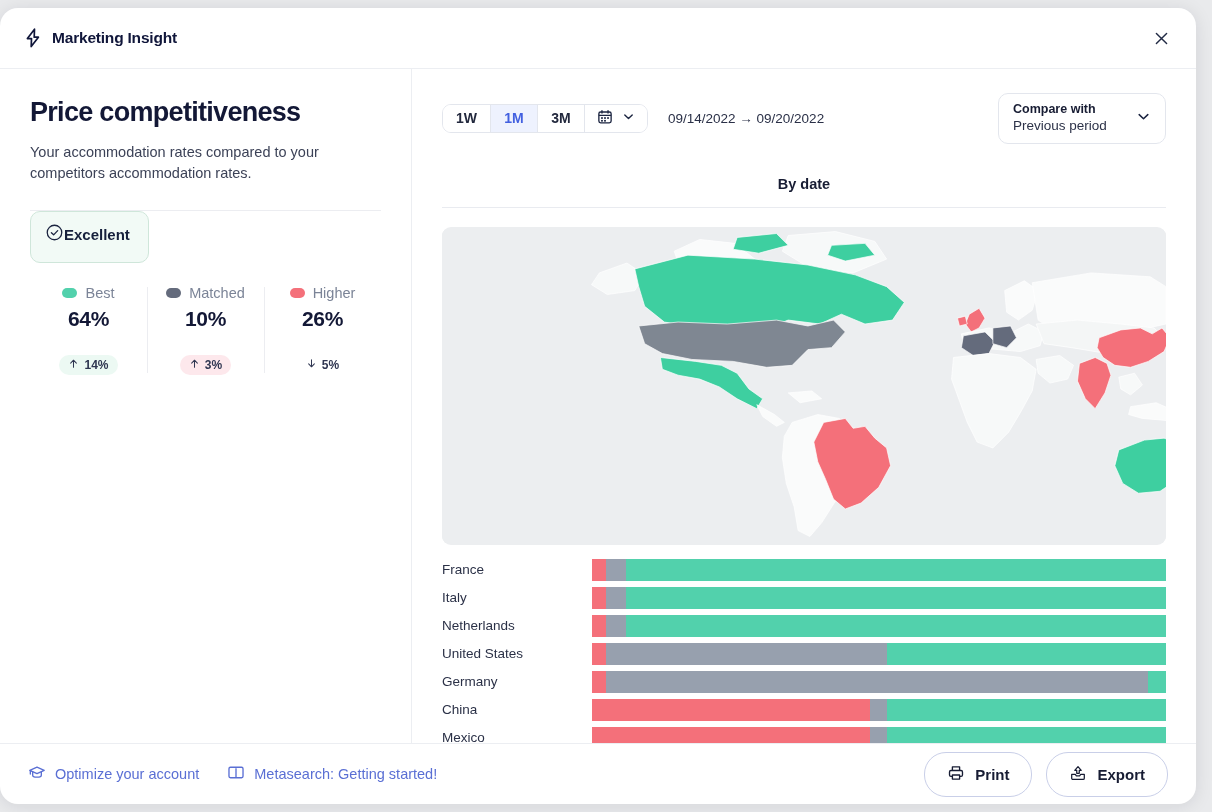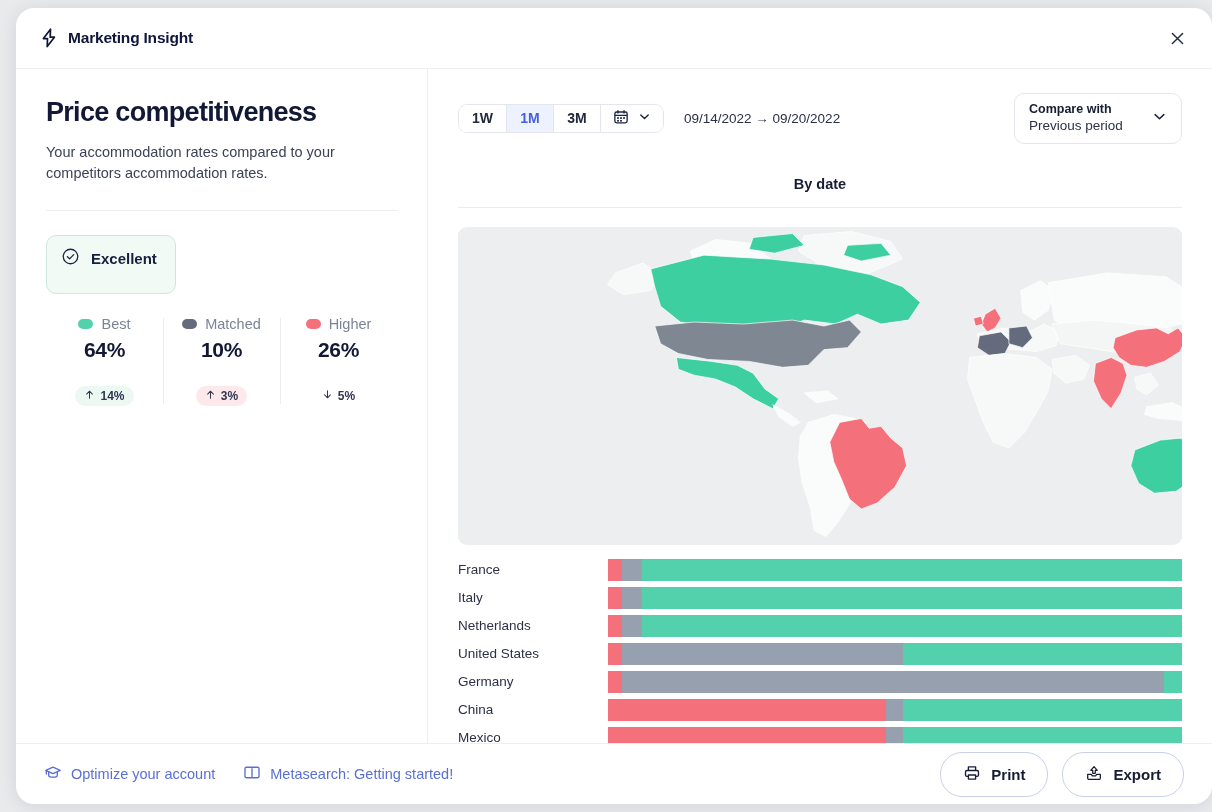--- a/index.html
+++ b/index.html
@@ -4,21 +4,21 @@
 <style>
   * { box-sizing: border-box; margin: 0; padding: 0; }
   html, body {
     width: 1212px; height: 812px;
     background: #e9eaec;
     font-family: "Liberation Sans", sans-serif;
     overflow: hidden;
   }
   .app-window {
     position: absolute;
-    left: 16px; top: 8px;
+    left: 0; top: 8px;
     width: 1196px; height: 796px;
     background: #ffffff;
     border-radius: 18px;
     overflow: hidden;
     display: flex;
     flex-direction: column;
     box-shadow: 0 2px 18px rgba(20,24,40,0.10);
   }
 
   
@@ -67,26 +67,25 @@
     letter-spacing: -0.7px; line-height: 1.15;
   }
   .panel-sub {
     margin-top: 14px;
     font-size: 14.5px; color: #3c4257; line-height: 1.45;
     max-width: 340px;
   }
   .divider { height: 1px; background: #ecedf1; margin: 26px 0 0 0; }
 
   .status-chip {
-    margin-top: 24px;
-    display: inline-flex; align-items: center; gap: 11px;
+    display: inline-flex; align-items: center; 
     border: 1px solid #cfe6da;
     background: #f2faf6;
     border-radius: 10px;
-    padding: 11px 18px 23px 14px;
+    padding: 11px 18px 16px 14px;
     cursor: pointer;
   }
   .status-chip .lbl { font-size: 15px; font-weight: 700; color: #16203c; }
 
   .stats {
     margin-top: 22px;
     display: flex;
   }
   .stat {
     flex: 1 1 0;

